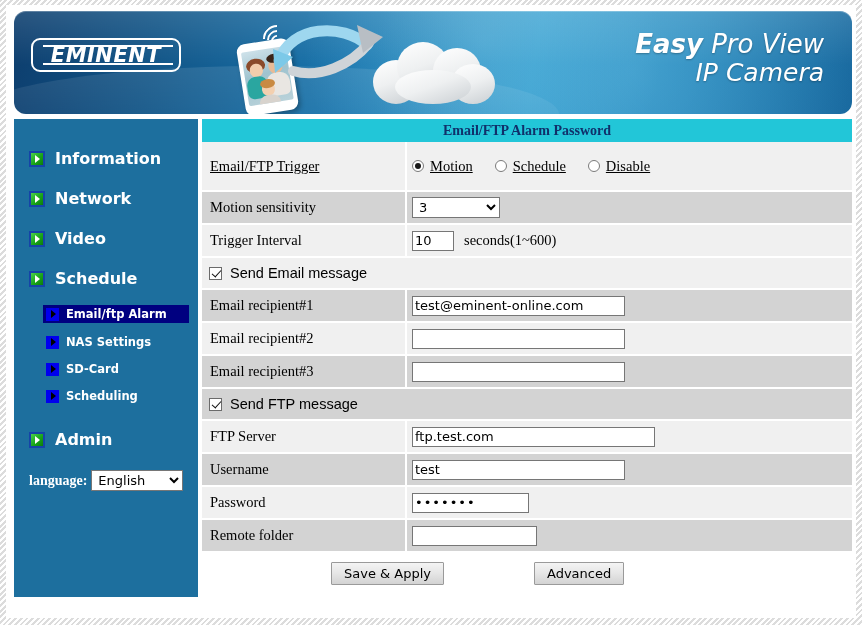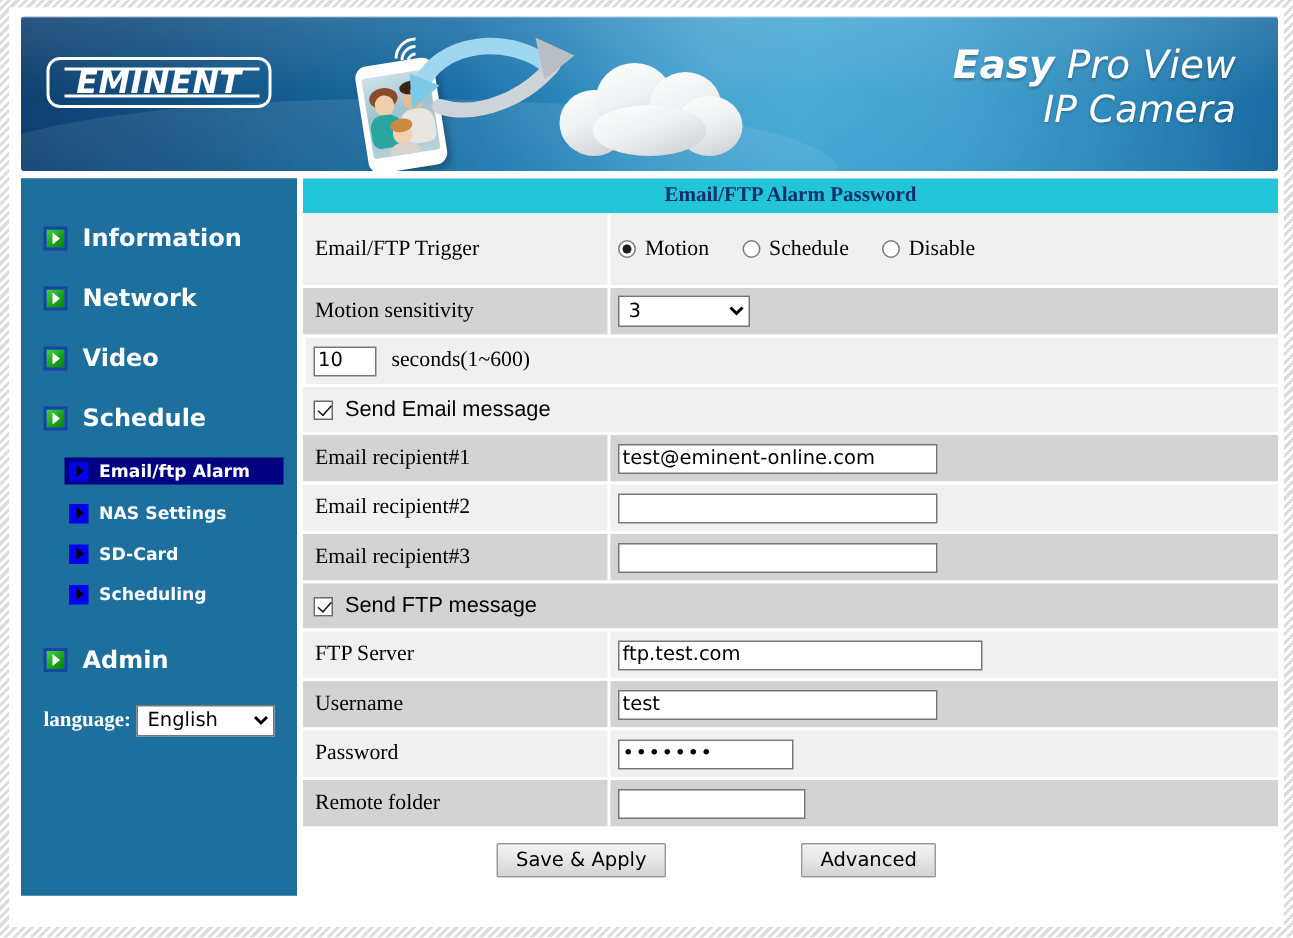--- a/index.html
+++ b/index.html
@@ -29,21 +29,21 @@
     left: 6px; top: 5px;
     width: 850px; height: 613px;
     background: #ffffff;
   }
 
   
   #banner {
     position: absolute;
     left: 8px; top: 6px;
     width: 838px; height: 103px;
-    border-radius: 2px;
+    border-radius: 12px;
     background:
       radial-gradient(circle at 74% 58%, rgba(120,200,235,0.40) 0%, rgba(120,200,235,0) 42%),
       radial-gradient(circle at 56% 30%, rgba(150,215,240,0.30) 0%, rgba(150,215,240,0) 38%),
       linear-gradient(100deg, #0d3e6e 0%, #125587 17%, #1a76ae 40%, #2392c6 62%, #1d7fb5 80%, #13639a 100%);
     box-shadow: inset 0 1px 0 rgba(255,255,255,0.25);
     overflow: hidden;
   }
   #banner-gloss {
     position: absolute; left: 0; top: 0; width: 100%; height: 52%;
     background: linear-gradient(180deg, rgba(255,255,255,0.12), rgba(255,255,255,0));
@@ -476,21 +476,21 @@
       <select id="lang-select" class="ui-select">
         <option>English</option>
       </select>
     </div>
   </div>
 
   <div id="content">
 
     <div id="content-title">Email/FTP Alarm Password</div>
 
-    <div class="row light" style="height:48px;">
+    <div class="row light" style="height:48px;text-decoration:underline;">
       <div class="row-label">Email/FTP Trigger</div>
       <div class="row-sep"></div>
       <div class="row-field">
         <div class="radio-group">
           <label class="radio-item">
             <span class="radio-dot on"></span>
             <span class="radio-text">Motion</span>
           </label>
           <label class="radio-item">
             <span class="radio-dot"></span>
@@ -510,20 +510,21 @@
       <div class="row-sep"></div>
       <div class="row-field">
         <select class="ui-select" style="width:88px;">
           <option>3</option>
         </select>
       </div>
     </div>
     <div class="divider"></div>
 
     <div class="row light">
+      <div class="row-label">Trigger Interval</div>
       <div class="row-sep"></div>
       <div class="row-field">
         <input class="ui-text" style="width: 42px;" value="10">
         <span class="unit-text">seconds(1~600)</span>
       </div>
     </div>
     <div class="divider"></div>
 
     <div class="full-row light" style="background:#f0f0f0;">
       <label style="display:flex;align-items:center;cursor:pointer;">

